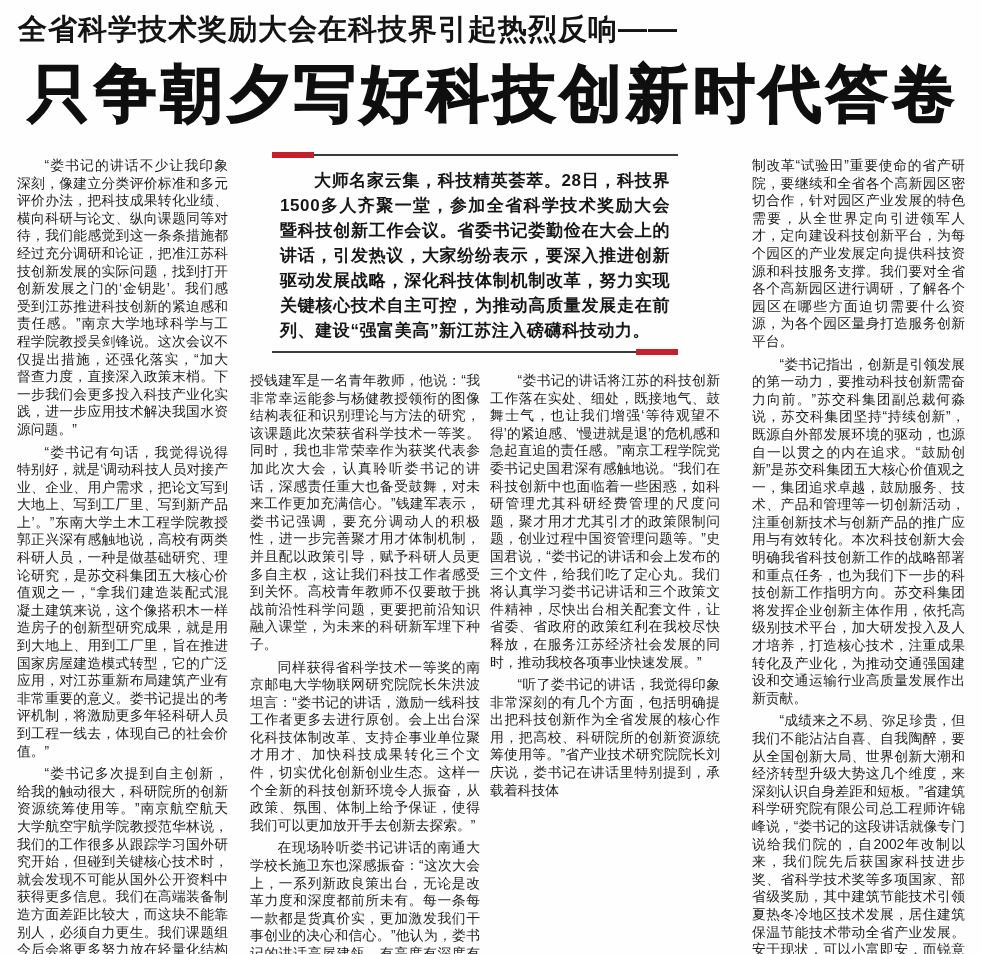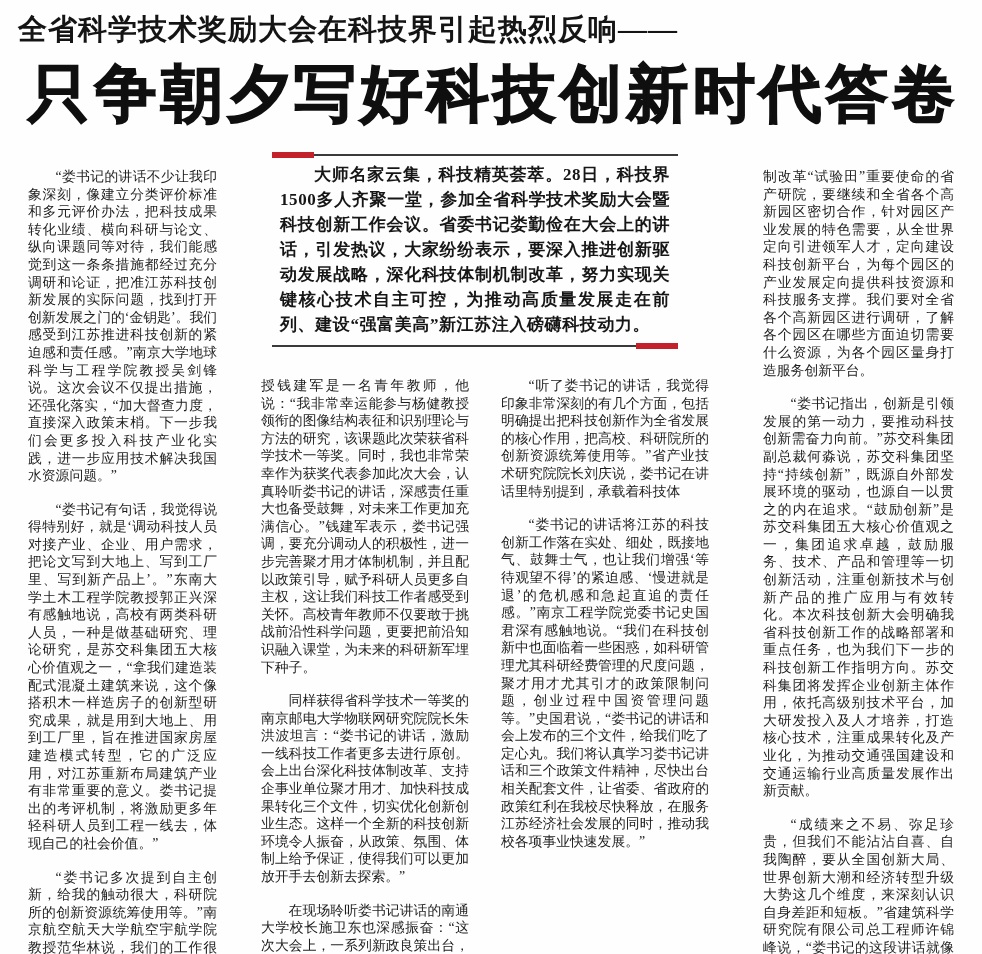--- a/index.html
+++ b/index.html
@@ -2,21 +2,21 @@
 <html><head>
 <meta charset="utf-8">
 <style>
   html,body { margin:0; padding:0; background:#ffffff; }
   .page {
     position:relative;
     width:982px; height:954px;
     box-sizing:border-box;
     padding:10px 6px 0 6px;
     background:#fefefe;
-    font-family:Liberation Serif, serif;
+    font-family:Liberation Sans, sans-serif;
     color:#1d1d1d;
     overflow:hidden;
   }
   .kicker {
     font-size:29px;
     font-weight:700;
     line-height:38px;
     letter-spacing:1px;
     color:#141414;
     padding-left:12px;
@@ -36,35 +36,35 @@
     margin-top:18px;
     padding:0 6px;
     gap:12px;
   }
   .col {
     font-size:13.8px;
     line-height:17.6px;
     text-align:justify;
     color:#1d1d1d;
   }
-  .col p { margin:16px; }
+  .col p { margin:5px; }
   .col p.indent { text-indent:2em; }
   .col1 { width:226px; }
   .mid  { width:490px; flex:none; }
   .col4 { width:228px; }
   .two { display:flex; gap:0; }
   .two .col { width:240px; }
 
   .intro-box {
     position:relative;
     box-sizing:border-box;
     margin:2px 57px 14px 27px;
     border-top:2px solid #3a3a3a;
     border-bottom:2px solid #3a3a3a;
-    padding:6px 8px 8px 8px;
+    padding:12px 8px 8px 8px;
   }
   .intro-text {
     margin:0;
     font-size:17px;
     font-weight:700;
     line-height:25px;
     letter-spacing:0.6px;
     text-indent:2em;
     text-align:justify;
     color:#161616;
@@ -101,22 +101,22 @@
         <span class="accent-bar br"></span>
         <p class="intro-text">大师名家云集，科技精英荟萃。28日，科技界1500多人齐聚一堂，参加全省科学技术奖励大会暨科技创新工作会议。省委书记娄勤俭在大会上的讲话，引发热议，大家纷纷表示，要深入推进创新驱动发展战略，深化科技体制机制改革，努力实现关键核心技术自主可控，为推动高质量发展走在前列、建设“强富美高”新江苏注入磅礴科技动力。</p>
       </div>
       <div class="two">
         <div class="col col2">
           <p>授钱建军是一名青年教师，他说：“我非常幸运能参与杨健教授领衔的图像结构表征和识别理论与方法的研究，该课题此次荣获省科学技术一等奖。同时，我也非常荣幸作为获奖代表参加此次大会，认真聆听娄书记的讲话，深感责任重大也备受鼓舞，对未来工作更加充满信心。”钱建军表示，娄书记强调，要充分调动人的积极性，进一步完善聚才用才体制机制，并且配以政策引导，赋予科研人员更多自主权，这让我们科技工作者感受到关怀。高校青年教师不仅要敢于挑战前沿性科学问题，更要把前沿知识融入课堂，为未来的科研新军埋下种子。</p>
           <p class="indent">同样获得省科学技术一等奖的南京邮电大学物联网研究院院长朱洪波坦言：“娄书记的讲话，激励一线科技工作者更多去进行原创。会上出台深化科技体制改革、支持企事业单位聚才用才、加快科技成果转化三个文件，切实优化创新创业生态。这样一个全新的科技创新环境令人振奋，从政策、氛围、体制上给予保证，使得我们可以更加放开手去创新去探索。”</p>
           <p class="indent">在现场聆听娄书记讲话的南通大学校长施卫东也深感振奋：“这次大会上，一系列新政良策出台，无论是改革力度和深度都前所未有。每一条每一款都是货真价实，更加激发我们干事创业的决心和信心。”他认为，娄书记的讲话高屋建瓴，有高度有深度有广度，而</p>
         </div>
         <div class="col col3">
+          <p class="indent">“娄书记的讲话将江苏的科技创新工作落在实处、细处，既接地气、鼓舞士气，也让我们增强‘等待观望不得’的紧迫感、‘慢进就是退’的危机感和急起直追的责任感。”南京工程学院党委书记史国君深有感触地说。“我们在科技创新中也面临着一些困惑，如科研管理尤其科研经费管理的尺度问题，聚才用才尤其引才的政策限制问题，创业过程中国资管理问题等。”史国君说，“娄书记的讲话和会上发布的三个文件，给我们吃了定心丸。我们将认真学习娄书记讲话和三个政策文件精神，尽快出台相关配套文件，让省委、省政府的政策红利在我校尽快释放，在服务江苏经济社会发展的同时，推动我校各项事业快速发展。”</p>
           <p class="indent">“听了娄书记的讲话，我觉得印象非常深刻的有几个方面，包括明确提出把科技创新作为全省发展的核心作用，把高校、科研院所的创新资源统筹使用等。”省产业技术研究院院长刘庆说，娄书记在讲话里特别提到，承载着科技体</p>
-          <p class="indent">“娄书记的讲话将江苏的科技创新工作落在实处、细处，既接地气、鼓舞士气，也让我们增强‘等待观望不得’的紧迫感、‘慢进就是退’的危机感和急起直追的责任感。”南京工程学院党委书记史国君深有感触地说。“我们在科技创新中也面临着一些困惑，如科研管理尤其科研经费管理的尺度问题，聚才用才尤其引才的政策限制问题，创业过程中国资管理问题等。”史国君说，“娄书记的讲话和会上发布的三个文件，给我们吃了定心丸。我们将认真学习娄书记讲话和三个政策文件精神，尽快出台相关配套文件，让省委、省政府的政策红利在我校尽快释放，在服务江苏经济社会发展的同时，推动我校各项事业快速发展。”</p>
         </div>
       </div>
     </div>
 
     <div class="col col4">
       <p>制改革“试验田”重要使命的省产研院，要继续和全省各个高新园区密切合作，针对园区产业发展的特色需要，从全世界定向引进领军人才，定向建设科技创新平台，为每个园区的产业发展定向提供科技资源和科技服务支撑。我们要对全省各个高新园区进行调研，了解各个园区在哪些方面迫切需要什么资源，为各个园区量身打造服务创新平台。</p>
       <p class="indent">“娄书记指出，创新是引领发展的第一动力，要推动科技创新需奋力向前。”苏交科集团副总裁何淼说，苏交科集团坚持“持续创新”，既源自外部发展环境的驱动，也源自一以贯之的内在追求。“鼓励创新”是苏交科集团五大核心价值观之一，集团追求卓越，鼓励服务、技术、产品和管理等一切创新活动，注重创新技术与创新产品的推广应用与有效转化。本次科技创新大会明确我省科技创新工作的战略部署和重点任务，也为我们下一步的科技创新工作指明方向。苏交科集团将发挥企业创新主体作用，依托高级别技术平台，加大研发投入及人才培养，打造核心技术，注重成果转化及产业化，为推动交通强国建设和交通运输行业高质量发展作出新贡献。</p>
       <p class="indent">“成绩来之不易、弥足珍贵，但我们不能沾沾自喜、自我陶醉，要从全国创新大局、世界创新大潮和经济转型升级大势这几个维度，来深刻认识自身差距和短板。”省建筑科学研究院有限公司总工程师许锦峰说，“娄书记的这段讲话就像专门说给我们院的，自2002年改制以来，我们院先后获国家科技进步奖、省科学技术奖等多项国家、部省级奖励，其中建筑节能技术引领夏热冬冷地区技术发展，居住建筑保温节能技术带动全省产业发展。安于现状，可以小富即安，而锐意进取，才能永立潮头。我们要抓住世界新一轮科技革命和产业革命这一千载难逢的历史机遇，争取交出更加精彩的时代答卷。”</p>
 
     </div>

